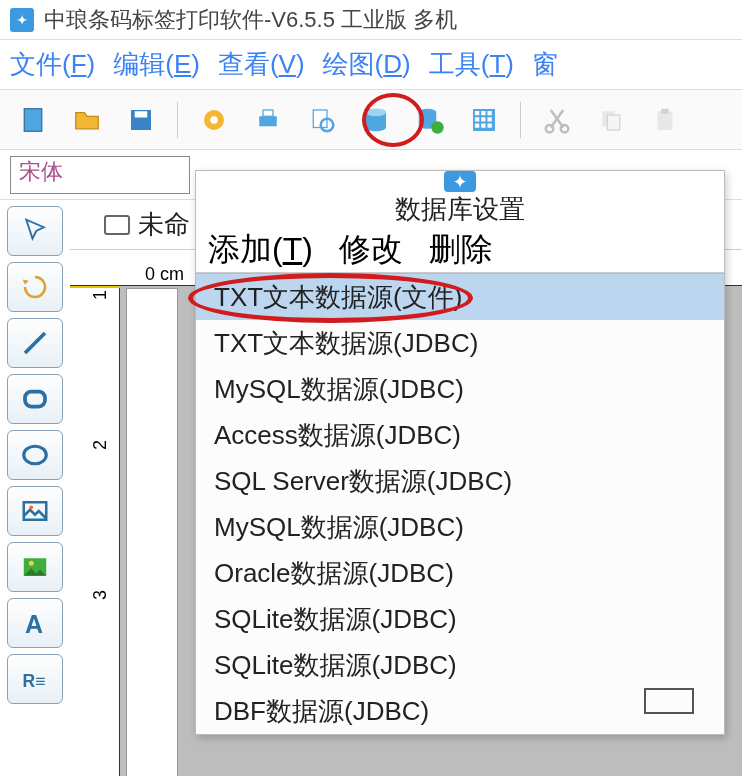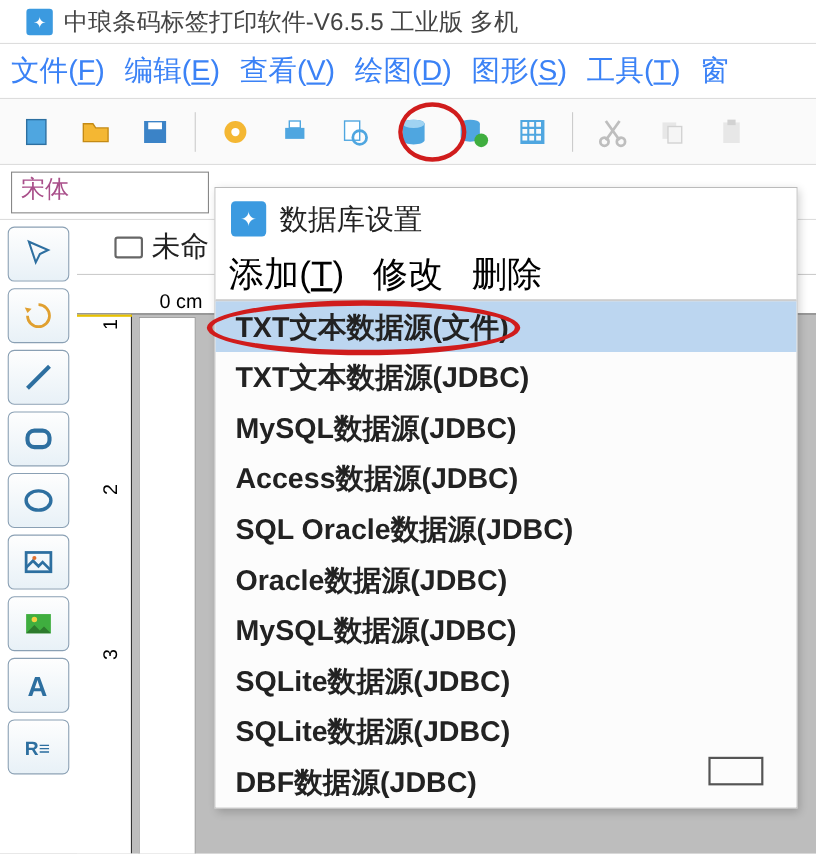--- a/index.html
+++ b/index.html
@@ -11,21 +11,21 @@
       overflow: hidden;
       position: relative;
     }
 
     
     .titlebar {
       height: 40px;
       background: #fff;
       display: flex;
       align-items: center;
-      padding: 0 24px;
+      padding: 0 10px;
       border-bottom: 1px solid #ddd;
     }
     .titlebar .app-icon {
       width: 24px; height: 24px;
       background: #3b9ae0;
       border-radius: 3px;
       margin-right: 10px;
       position: relative;
     }
     .titlebar .app-icon::after {
@@ -215,22 +215,23 @@
       width: 530px;
       background: #fff;
       border: 1px solid #bbb;
       box-shadow: 2px 3px 8px rgba(0,0,0,0.2);
     }
     .dialog-header {
       height: 56px;
       display: flex;
       align-items: center;
       padding: 0 14px;
-      gap: 12px;
-      background: #fff;
+      gap: 0;
+      background: #fff;
+      flex-direction: column;
     }
     .dialog-header .dlg-icon {
       width: 32px; height: 32px;
       background: #3b9ae0;
       border-radius: 4px;
       position: relative;
     }
     .dialog-header .dlg-icon::after {
       content:"✦"; color:#fff; position:absolute; top:50%; left:50%;
       transform:translate(-50%,-50%); font-size:18px;
@@ -254,21 +255,20 @@
       background: #fcfcfc;
     }
     .dropdown-item {
       height: 46px;
       display: flex;
       align-items: center;
       padding: 0 18px;
       font-size: 26px;
       color: #222;
       cursor: default;
-      font-weight: bold;
     }
     .dropdown-item.highlight {
       background: #bcd6f0;
     }
     .red-ellipse-2 {
       position: absolute;
       left: 188px; top: 273px;
       width: 285px; height: 50px;
       border: 5px solid #d01c1c;
       border-radius: 50%;
@@ -287,21 +287,20 @@
 <div class="titlebar">
   <div class="app-icon"></div>
   <div class="title">中琅条码标签打印软件-V6.5.5 工业版 多机</div>
 </div>
 
 <div class="menubar">
   <span class="menu-item">文件(<span class="u">F</span>)</span>
   <span class="menu-item">编辑(<span class="u">E</span>)</span>
   <span class="menu-item">查看(<span class="u">V</span>)</span>
   <span class="menu-item">绘图(<span class="u">D</span>)</span>
-  <span class="menu-item">图形(<span class="u">S</span>)</span>
   <span class="menu-item">工具(<span class="u">T</span>)</span>
   <span class="menu-item">窗</span>
 </div>
 
 <div class="toolbar">
   <div class="tbtn">
     <svg viewBox="0 0 24 24">
         <rect x="5" y="3" width="14" height="18" fill="#4fa6e0" stroke="#2d6fa0"></rect>
       </svg>
   </div>
@@ -474,23 +473,23 @@
   <div class="dialog-menu">
     <span class="dm">添加(<span style="text-decoration:underline">T</span>)</span>
     <span class="dm">修改</span>
     <span class="dm">删除</span>
   </div>
   <div class="dropdown">
     <div class="dropdown-item highlight">TXT文本数据源(文件)</div>
     <div class="dropdown-item">TXT文本数据源(JDBC)</div>
     <div class="dropdown-item">MySQL数据源(JDBC)</div>
     <div class="dropdown-item">Access数据源(JDBC)</div>
-    <div class="dropdown-item">SQL Oracle数据源(JDBC)</div>
+    <div class="dropdown-item">SQL Server数据源(JDBC)</div>
+    <div class="dropdown-item">MySQL数据源(JDBC)</div>
     <div class="dropdown-item">Oracle数据源(JDBC)</div>
-    <div class="dropdown-item">MySQL数据源(JDBC)</div>
     <div class="dropdown-item">SQLite数据源(JDBC)</div>
     <div class="dropdown-item">SQLite数据源(JDBC)</div>
     <div class="dropdown-item">DBF数据源(JDBC)</div>
   </div>
   <div class="dialog-footer-box"></div>
 </div>
 
 <div class="red-ellipse-2"></div>
 
 </body></html>

